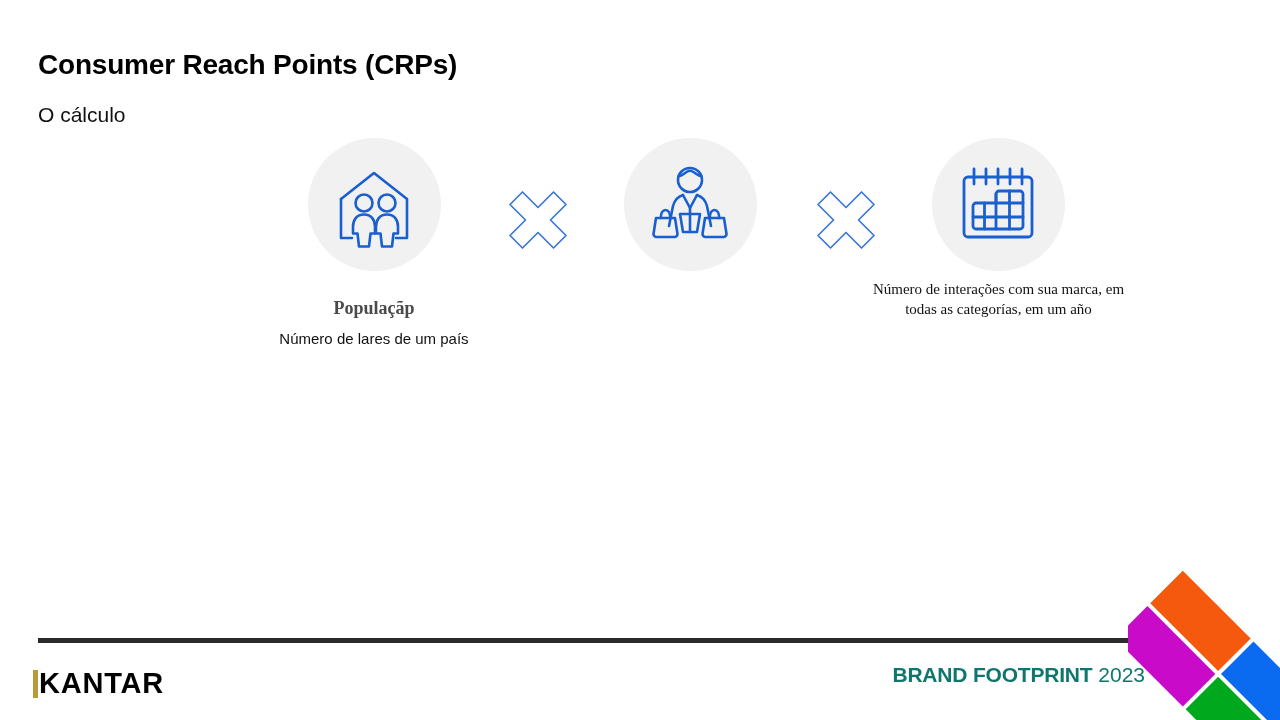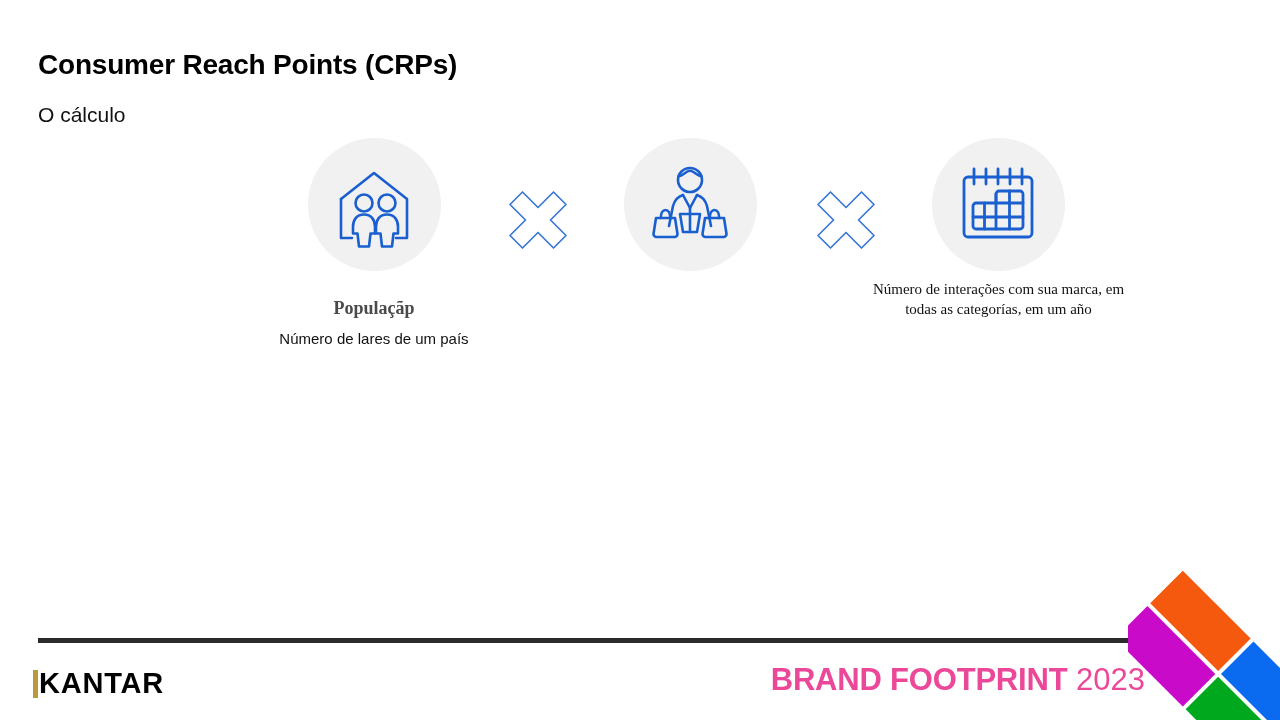--- a/index.html
+++ b/index.html
@@ -125,22 +125,22 @@
     font-size: 29px;
     font-weight: bold;
     letter-spacing: 0.8px;
     color: #000000;
     line-height: 1;
   }
   .bf-footer {
     position: absolute;
     right: 135px;
     top: 664px;
-    font-size: 31px;
-    color: #ec4899;
+    font-size: 21px;
+    color: #0f766e;
     line-height: 1;
     white-space: nowrap;
   }
   .bf-bold { font-weight: bold; letter-spacing: -0.2px; }
   .bf-year { font-weight: normal; letter-spacing: 0px; }
 
   
   .corner-art {
     position: absolute;
     right: 0;

